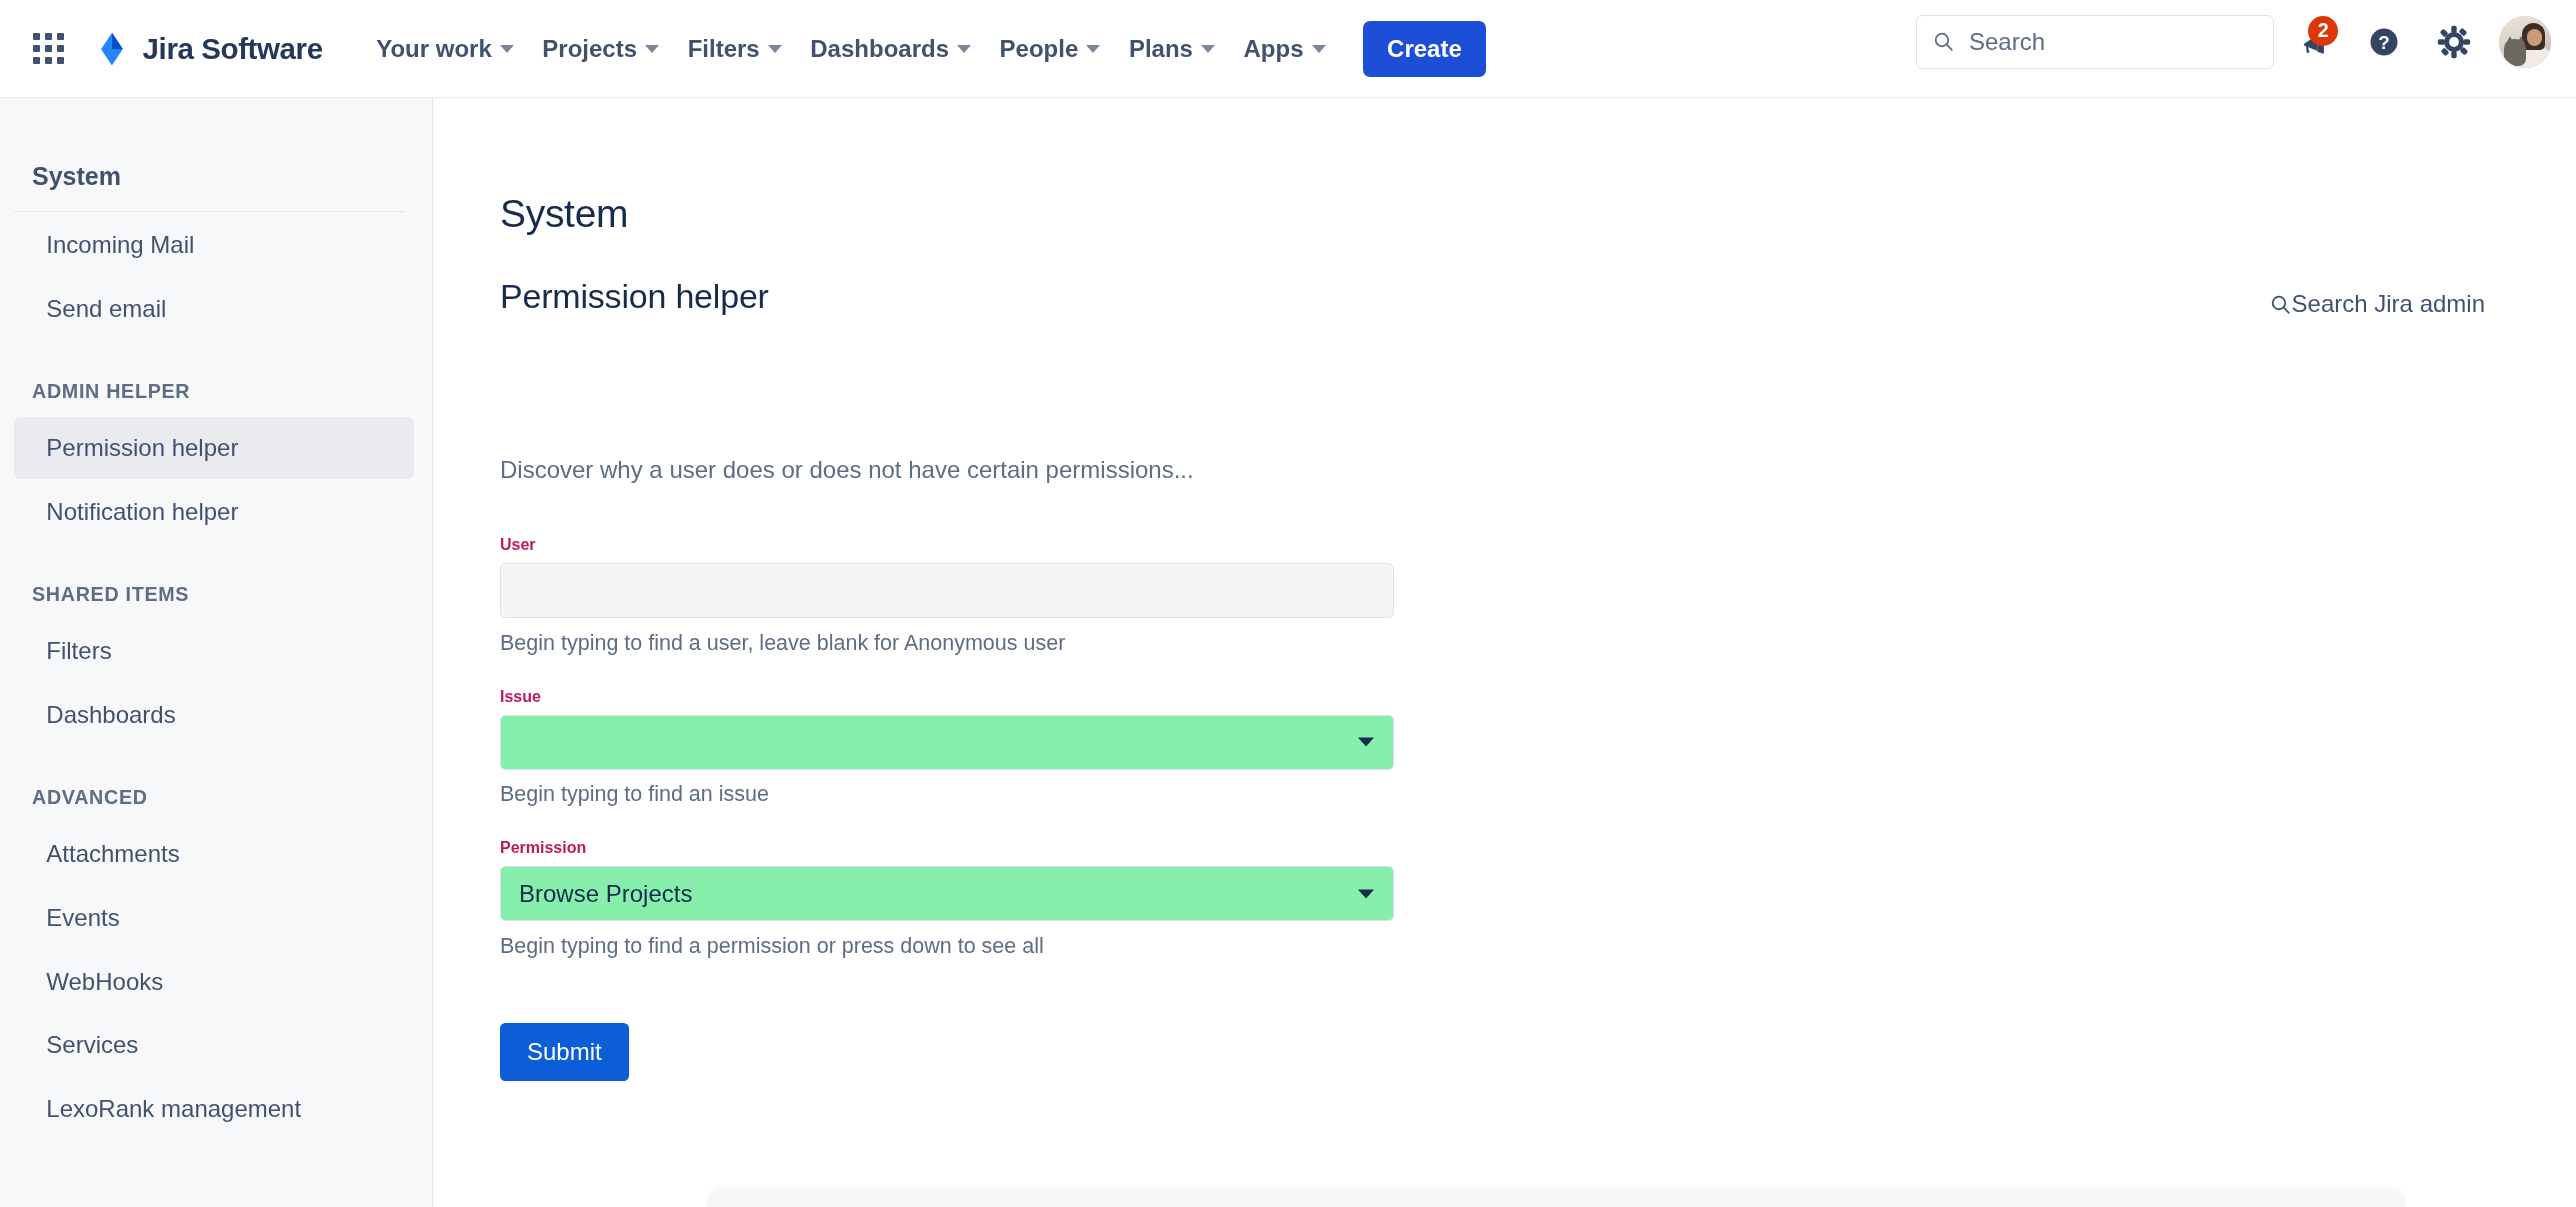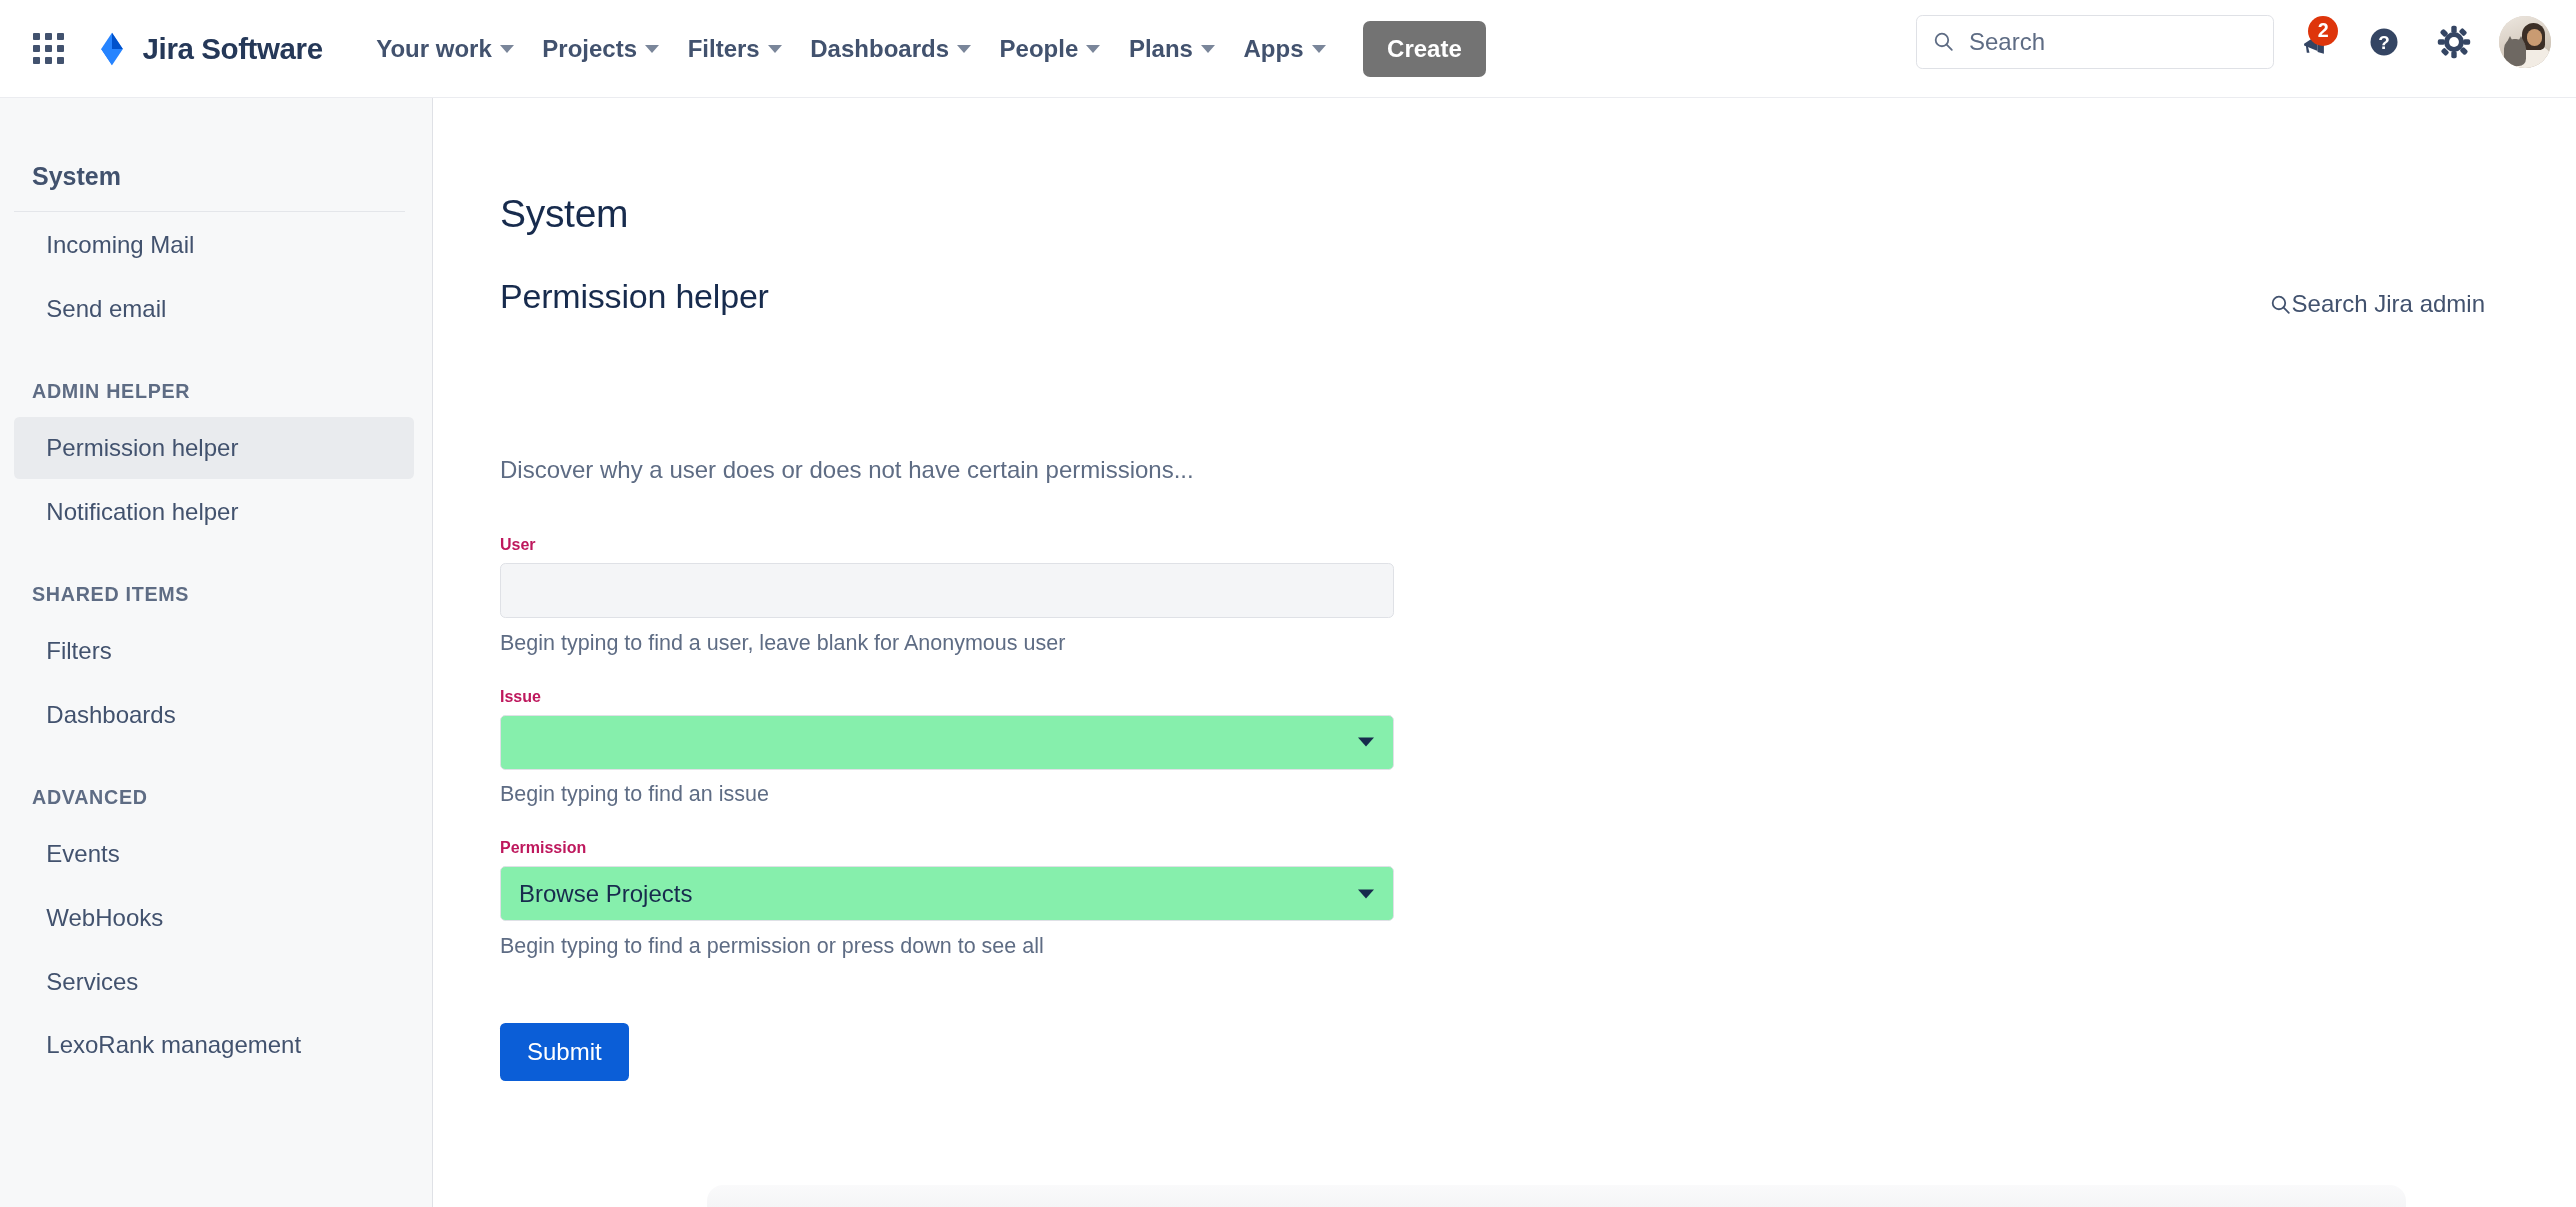--- a/index.html
+++ b/index.html
@@ -45,21 +45,21 @@
     font-size: 24px; font-weight: 600; color: #42526E; white-space: nowrap;
   }
   .chev {
     margin-left: 8px; width: 0; height: 0; flex: none;
     border-left: 7.2px solid transparent;
     border-right: 7.2px solid transparent;
     border-top: 8px solid #7A869A;
   }
   .create-btn {
     margin-left: 21.5px;
-    background: #737373; color: #ffffff;
+    background: #1d4ed8; color: #ffffff;
     font-size: 24px; font-weight: 600;
     border: none; border-radius: 7px;
     padding: 14px 24px; cursor: pointer;
     font-family: "Liberation Sans", sans-serif;
     white-space: nowrap;
   }
 
   .topright { position: absolute; right: 25px; top: 0; height: 84px; display: flex; align-items: center; }
   .searchbox {
     width: 358px; height: 54px;
@@ -340,20 +340,21 @@
 
   <div class="sb-section">ADMIN HELPER</div>
   <div class="sb-item selected">Permission helper</div>
   <div class="sb-item">Notification helper</div>
 
   <div class="sb-section">SHARED ITEMS</div>
   <div class="sb-item">Filters</div>
   <div class="sb-item">Dashboards</div>
 
   <div class="sb-section">ADVANCED</div>
+  <div class="sb-item">Attachments</div>
   <div class="sb-item">Events</div>
   <div class="sb-item">WebHooks</div>
   <div class="sb-item">Services</div>
   <div class="sb-item">LexoRank management</div>
 
 </div>
 
 <div class="main">
 
   <div class="page-title">System</div>

